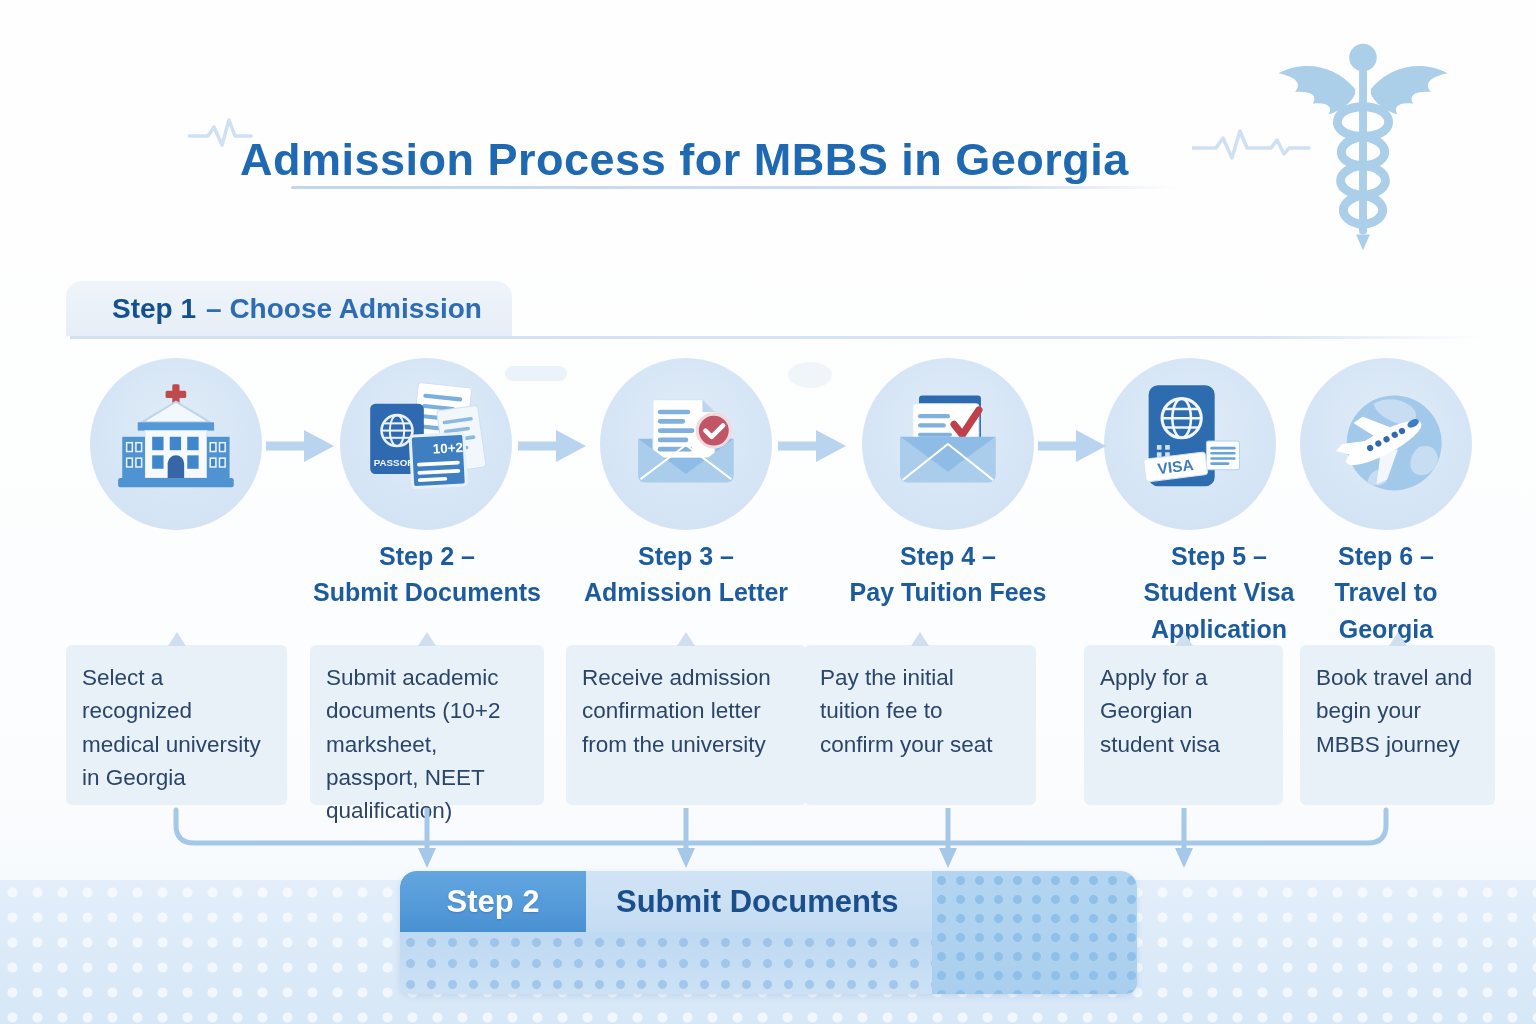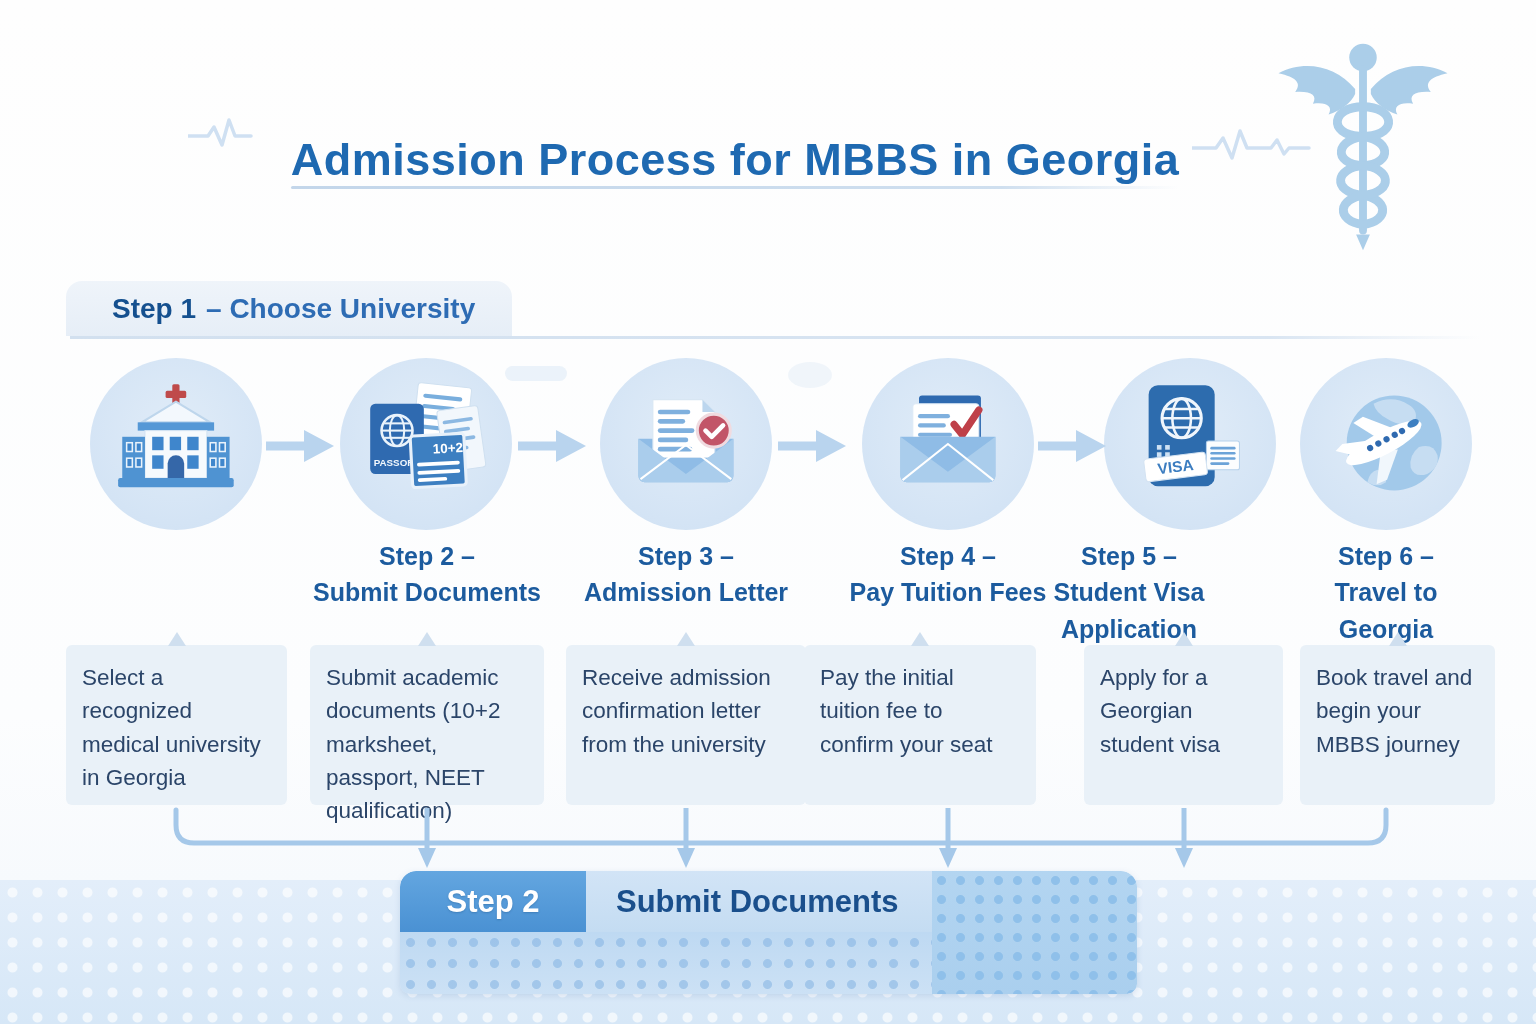--- a/index.html
+++ b/index.html
@@ -2,21 +2,21 @@
 <html><head>
 <meta charset="utf-8">
 <style>
   html,body{margin:0;padding:0;background:#ffffff;}
   body{font-family:"Liberation Sans", sans-serif;}
   .canvas{position:relative;width:1536px;height:1024px;overflow:hidden;
           background:linear-gradient(180deg,#fefefe 0%,#fcfdfe 70%,#f7fafd 86%);}
   svg text{font-family:"Liberation Sans", sans-serif;}
 
   
-  .title{position:absolute;left:240px;top:104px;width:990px;text-align:center;
+  .title{position:absolute;left:240px;top:104px;width:990px;text-align:left;
          font-size:45px;font-weight:bold;color:#1e69b1;letter-spacing:.5px;}
   .title-underline{position:absolute;left:291px;top:186px;width:888px;height:3px;
          background:linear-gradient(90deg,#c3d6ea,#cfdfef 80%,rgba(207,223,239,0));border-radius:2px;}
   .ekg{position:absolute;}
   .ekg-left{left:188px;top:108px;}
   .ekg-right{left:1192px;top:120px;}
   .caduceus{position:absolute;left:1262px;top:34px;width:202px;height:226px;}
 
   
   .tab{position:absolute;left:66px;top:281px;width:446px;height:55px;
@@ -96,21 +96,21 @@
       <path d="M100 220 l-7 -16 h14 z"></path>
       <path d="M92 56 C72 32 40 26 14 40 C32 44 38 50 31 59 C47 58 54 62 49 71 C62 69 70 73 65 82 C77 78 88 70 92 61 z"></path>
       <path d="M108 56 C128 32 160 26 186 40 C168 44 162 50 169 59 C153 58 146 62 151 71 C138 69 130 73 135 82 C123 78 112 70 108 61 z"></path>
     </g>
     <path d="M100 74 C68 74 64 102 96 104 C128 106 132 132 100 134 C72 136 68 160 98 164 C126 167 128 190 100 194" fill="none" stroke="#abcee9" stroke-width="9" stroke-linecap="round"></path>
     <path d="M100 74 C132 74 136 102 104 104 C72 106 68 132 100 134 C128 136 132 160 102 164 C74 167 72 190 100 194" fill="none" stroke="#abcee9" stroke-width="9" stroke-linecap="round"></path>
   </svg>
 
   <div class="tab">
     <span class="tab-step">Step 1</span>
-    <span class="tab-rest">– Choose University</span>
+    <span class="tab-rest">– Choose Admission</span>
   </div>
   <div class="tab-line"></div>
 
   <div class="deco-cloud" style="left:505px;top:366px;width:62px;height:15px;"></div>
   <div class="deco-cloud" style="left:788px;top:362px;width:44px;height:26px;border-radius:50%;opacity:.4;"></div>
 
   <div class="circle" style="left:90px;">
     <svg viewBox="0 0 120 120">
       <g fill="#bf4a4a">
           <rect x="56.5" y="5" width="7" height="20" rx="1.5"></rect>
@@ -304,21 +304,21 @@
     <span>Submit Documents</span>
   </div>
   <div class="step-title" style="left:558px;">
     <span>Step 3 –</span>
     <span>Admission Letter</span>
   </div>
   <div class="step-title" style="left:820px;">
     <span>Step 4 –</span>
     <span>Pay Tuition Fees</span>
   </div>
-  <div class="step-title" style="left:1004px;width:250px;">
+  <div class="step-title" style="left:1094px;width:250px;">
     <span>Step 5 –</span>
     <span style="width:180px;margin:0 auto;">Student Visa Application</span>
   </div>
   <div class="step-title" style="left:1266px;width:240px;">
     <span>Step 6 –</span>
     <span style="width:140px;margin:0 auto;">Travel to Georgia</span>
   </div>
 
   <div class="box" style="left:66px;width:221px;">Select a recognized medical university in Georgia</div>
   <div class="box" style="left:310px;width:234px;">Submit academic documents (10+2 marksheet, passport, NEET qualification)</div>

